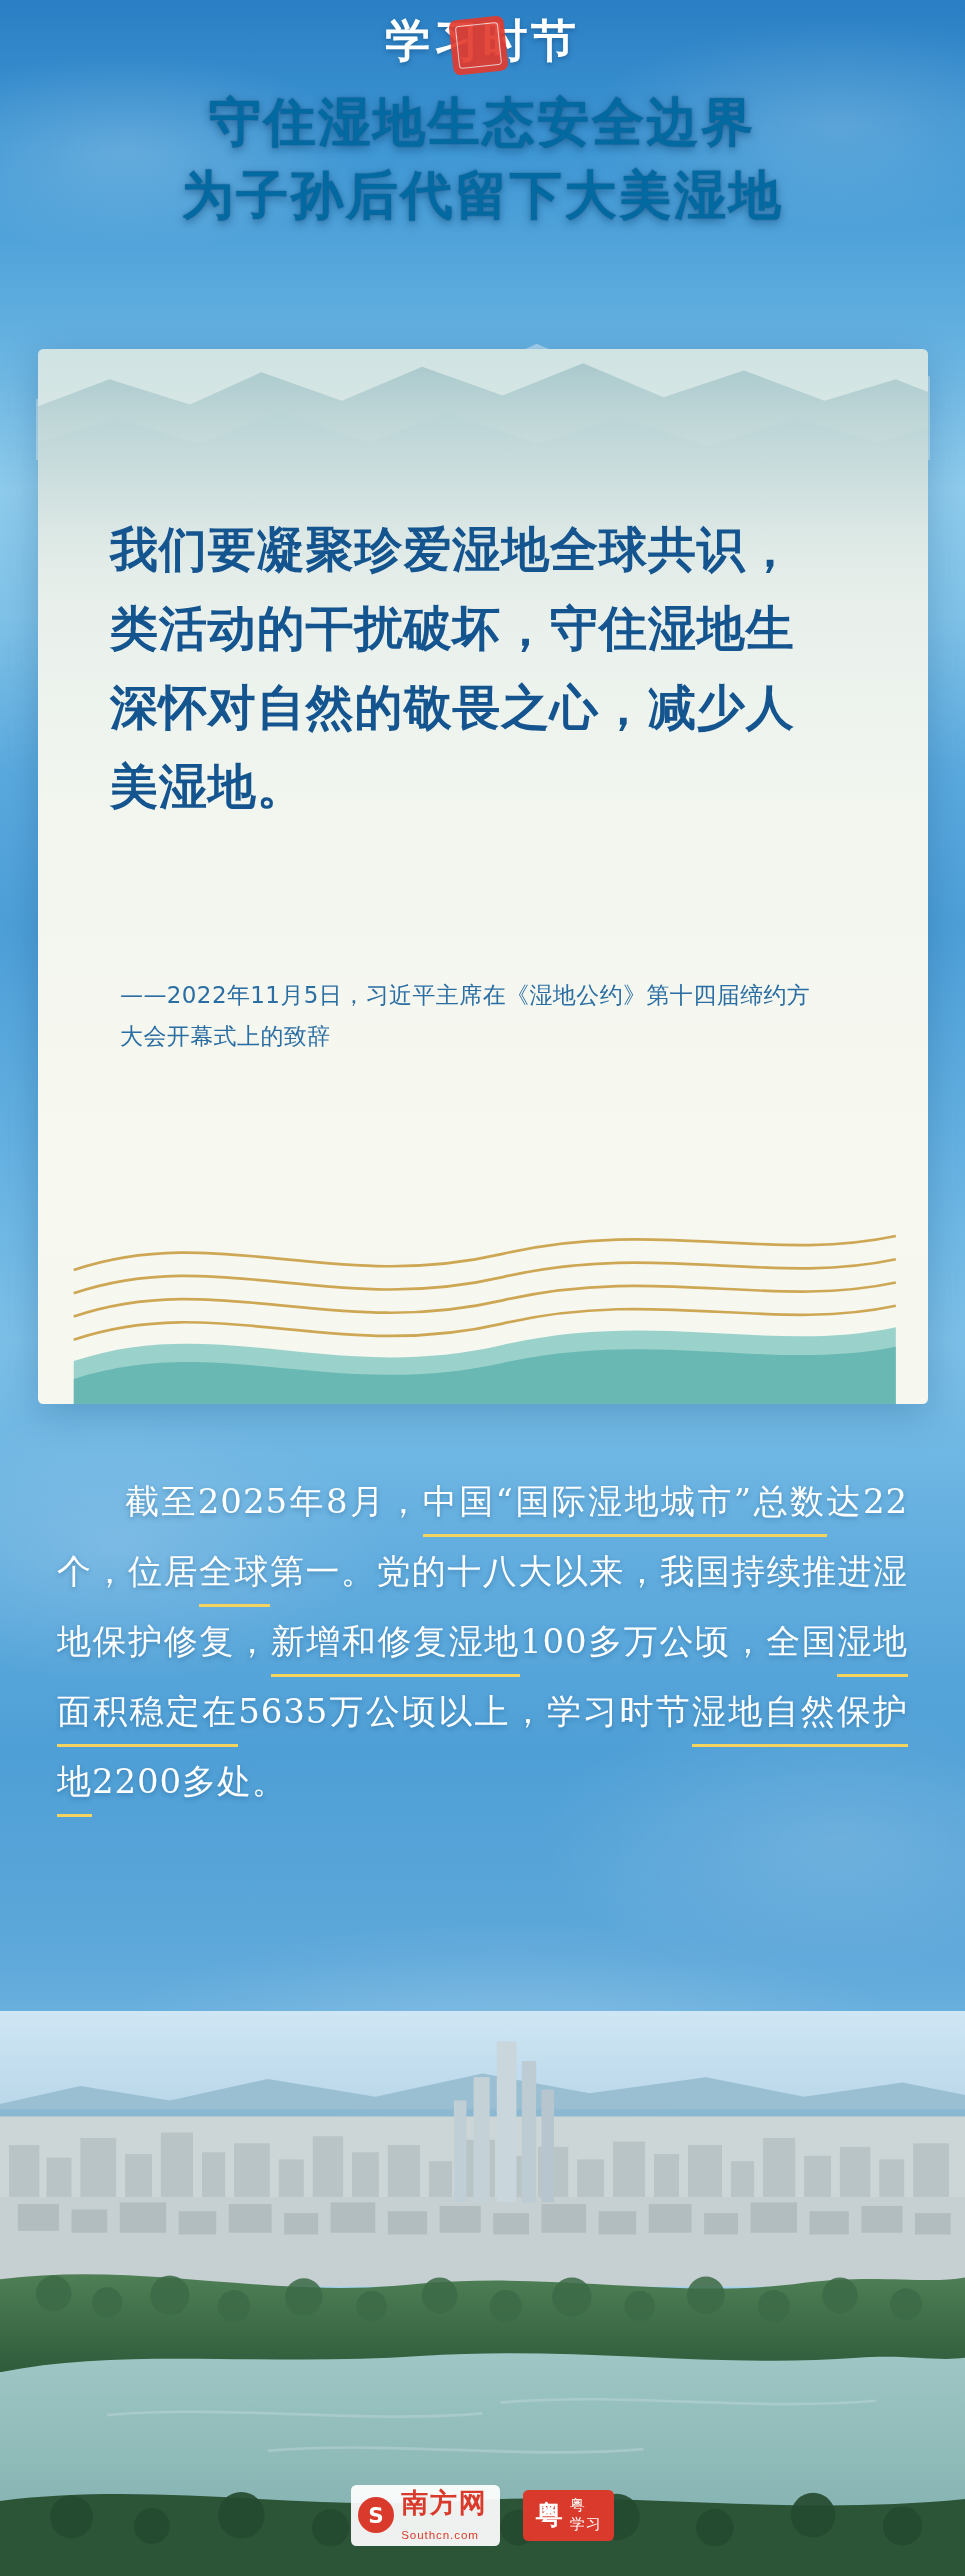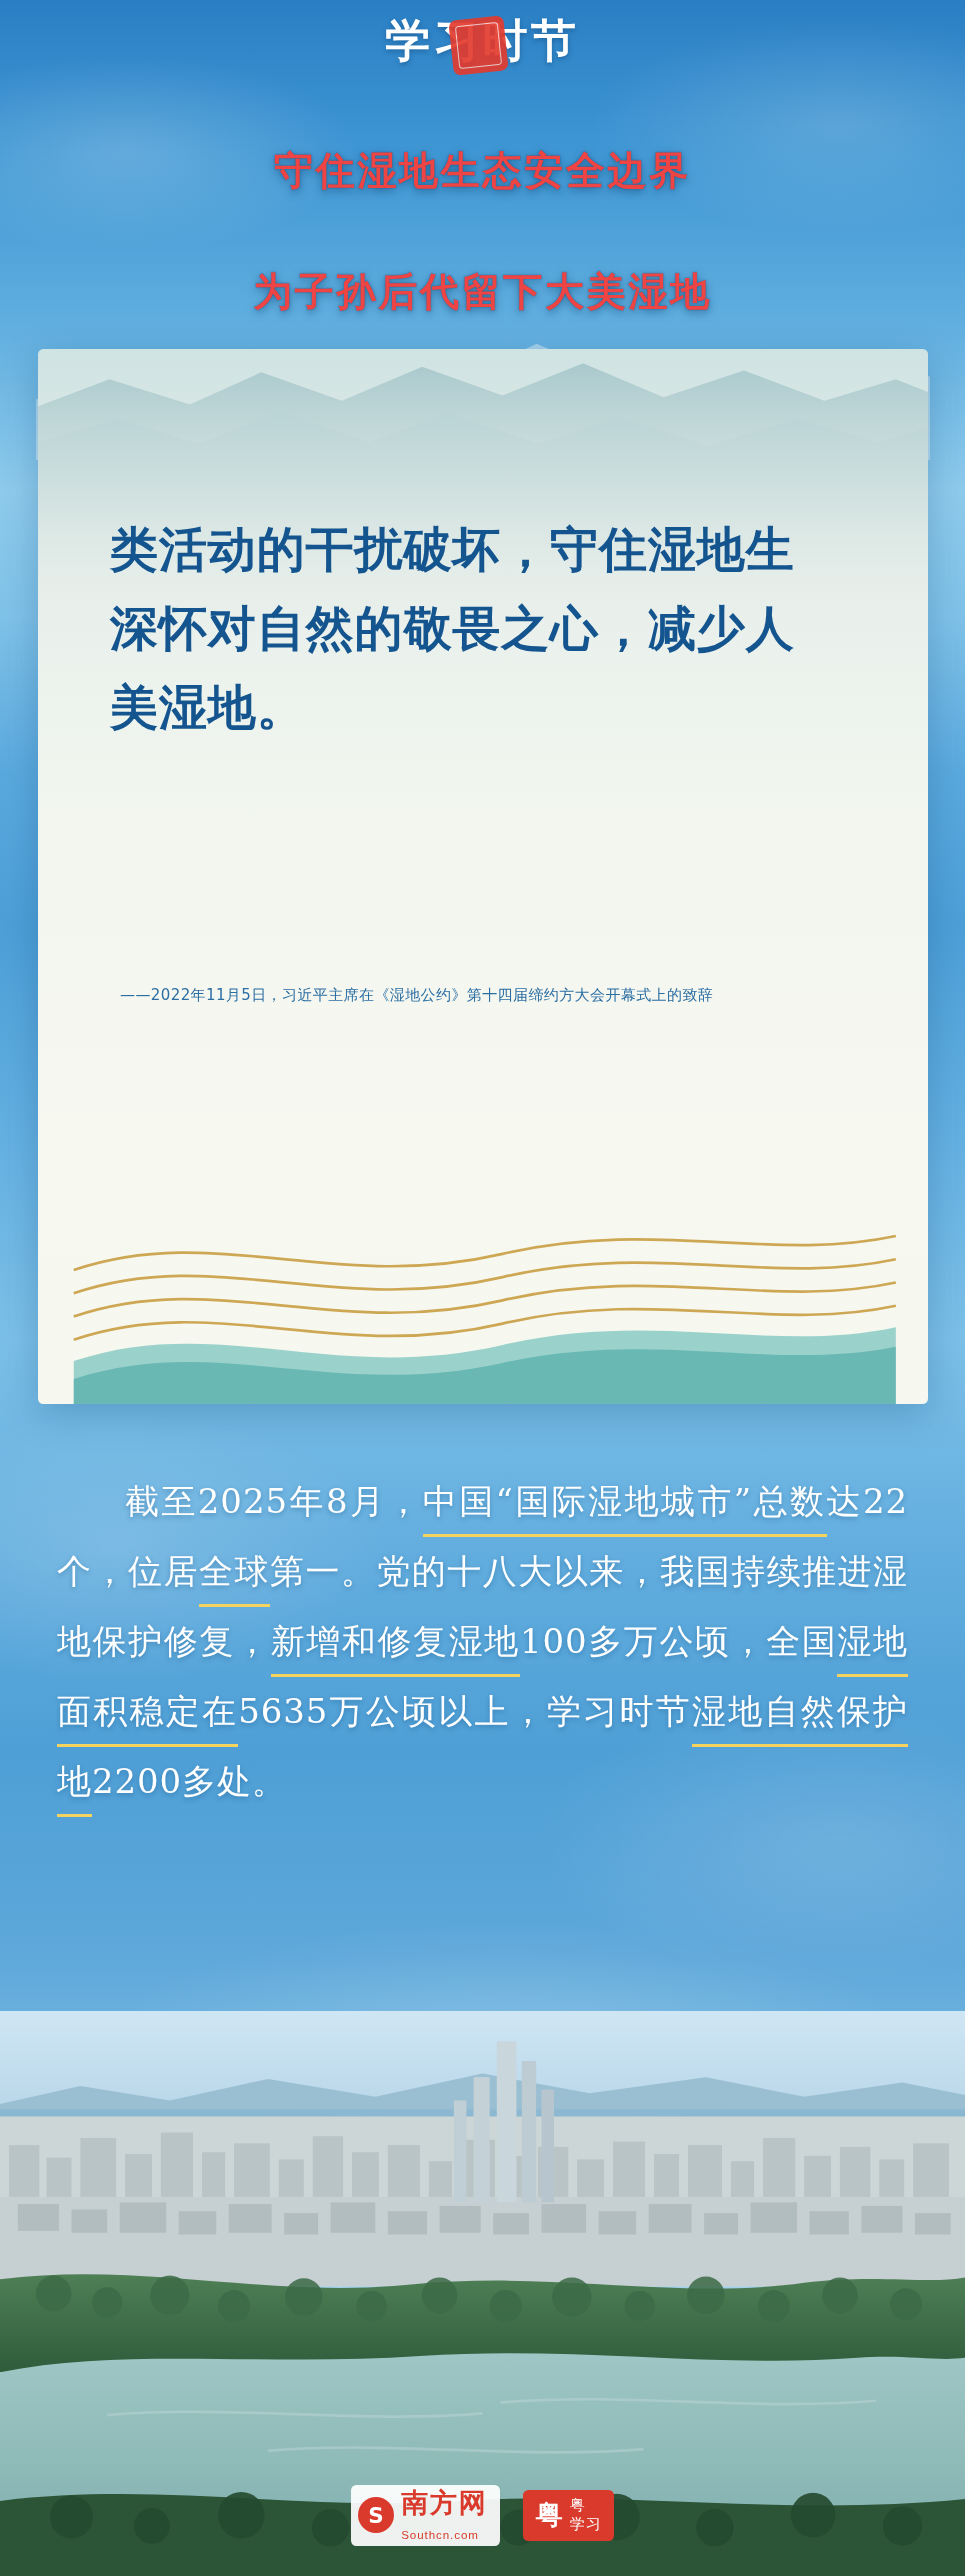--- a/index.html
+++ b/index.html
@@ -83,27 +83,26 @@
   }
 
   .headline {
     position: absolute;
     top: 86px;
     left: 0; right: 0;
     text-align: center;
   }
   .headline-line {
     font-family: "DejaVu Sans", sans-serif;
-    font-size: 39px;
+    font-size: 52px;
     font-weight: bold;
     letter-spacing: 2.7px;
-    color: #ef4444;
+    color: #0369a1;
     line-height: 73px;
     text-shadow: 0 2.7px 9px rgba(8,58,104,0.55), 0 0 1.8px rgba(8,58,104,0.6);
-    margin-top: 48px;
   }
 
   
   .mountains {
     position: absolute;
     top: 317px;
     left: 36px;
     width: 894px;
     height: 143px;
   }
@@ -139,21 +138,21 @@
     color: #14558f;
     line-height: 79px;
     letter-spacing: 0.9px;
   }
   .quote-attr {
     position: absolute;
     top: 626px;
     left: 82px;
     right: 98px;
     font-family: "DejaVu Sans", sans-serif;
-    font-size: 15px;
+    font-size: 23px;
     color: #2b6ea3;
     line-height: 41px;
     letter-spacing: 0.4px;
   }
   .card-waves {
     position: absolute;
     bottom: 0; left: 0;
     width: 100%;
     height: 268px;
   }
@@ -280,20 +279,21 @@
         <stop offset="0%" stop-color="#9dc0c6"></stop>
         <stop offset="100%" stop-color="#e8efe9" stop-opacity="0.05"></stop>
       </linearGradient>
     </defs>
     <path d="M0,0 L996,0 L996,40 L930,28 L860,52 L780,18 L690,48 L600,10 L500,44 L410,14 L320,50 L230,22 L150,56 L70,30 L0,54 Z" fill="#ffffff" opacity="0.0"></path>
     <path d="M0,64 L80,34 L170,62 L250,26 L340,58 L430,20 L520,52 L610,16 L700,54 L790,24 L880,58 L960,34 L996,48 L996,300 L0,300 Z" fill="url(#ridgeB)" opacity="0.75"></path>
     <path d="M0,104 L90,78 L180,106 L270,70 L370,104 L460,72 L560,106 L650,76 L750,108 L850,78 L940,104 L996,88 L996,300 L0,300 Z" fill="url(#ridgeA)" opacity="0.8"></path>
   </svg>
 
   <div class="quote-body">
+    <div class="quote-line">我们要凝聚珍爱湿地全球共识，</div>
     <div class="quote-line">类活动的干扰破坏，守住湿地生</div>
     <div class="quote-line">深怀对自然的敬畏之心，减少人</div>
     <div class="quote-line">美湿地。</div>
   </div>
 
   <div class="quote-attr">——2022年11月5日，习近平主席在《湿地公约》第十四届缔约方大会开幕式上的致辞</div>
 
   <svg class="card-waves" viewBox="0 0 996 300" preserveAspectRatio="none">
     <g fill="none" stroke="#c79a3a" stroke-width="3" opacity="0.85">
       <path d="M40,150 C200,96 330,176 520,132 C690,92 820,142 960,112"></path>

